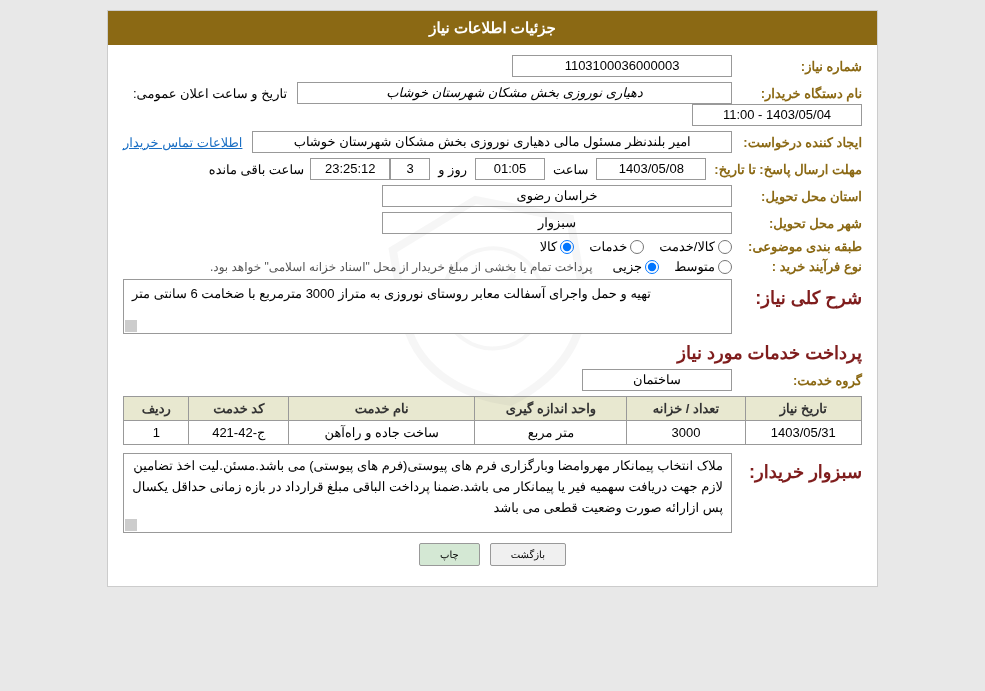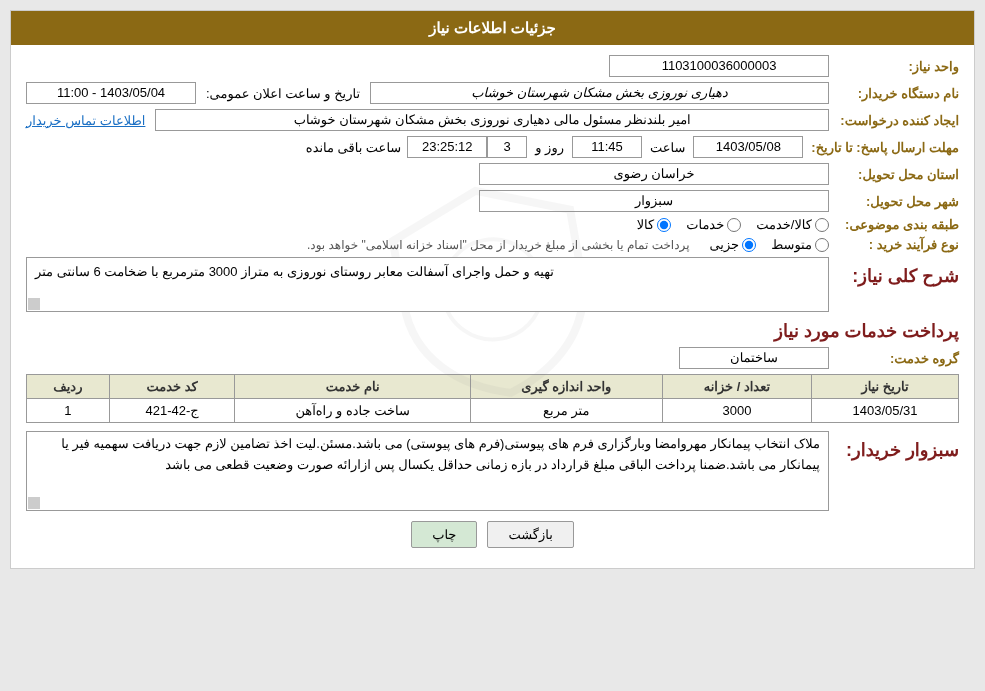--- a/index.html
+++ b/index.html
@@ -4,21 +4,21 @@
   <style>
     * { box-sizing: border-box; margin: 0; padding: 0; }
     body {
       font-family: Tahoma, Arial, sans-serif;
       font-size: 13px;
       background: #e8e8e8;
       direction: rtl;
       padding: 10px;
     }
     .page-container {
-      width: 965px;
+      width: 771px;
       margin: 0 auto;
       background: #fff;
       border: 1px solid #ccc;
     }
     .page-header {
       background: #8B6914;
       color: #fff;
       text-align: center;
       padding: 8px 10px;
       font-size: 15px;
@@ -143,21 +143,21 @@
       display: flex;
       justify-content: center;
       gap: 10px;
       margin-top: 10px;
       margin-bottom: 10px;
     }
     .btn {
       padding: 5px 20px;
       cursor: pointer;
       font-family: Tahoma, Arial, sans-serif;
-      font-size: 13px;
+      font-size: 10px;
       border: 1px solid #999;
       background: #f0f0f0;
       border-radius: 2px;
     }
     .btn-primary {
       background: #d4e8d4;
       border-color: #999;
     }
     .btn-back {
       background: #f0f0f0;
@@ -189,42 +189,42 @@
 
       <div class="shield-watermark">
         <svg width="200" height="220" viewBox="0 0 200 220" fill="none" xmlns="http://www.w3.org/2000/svg">
           <path d="M100 10 L190 45 L190 110 C190 165 150 200 100 215 C50 200 10 165 10 110 L10 45 Z" stroke="#888" stroke-width="8" fill="none"></path>
           <circle cx="100" cy="110" r="50" stroke="#888" stroke-width="4" fill="none"></circle>
           <path d="M80 105 L95 120 L125 90" stroke="#888" stroke-width="6" fill="none"></path>
         </svg>
       </div>
 
       <div class="form-row">
-        <span class="label">واحد نیاز:</span>
+        <span class="label">شماره نیاز:</span>
         <div class="value-box" style="min-width:220px;">1103100036000003</div>
       </div>
 
       <div class="form-row">
         <span class="label">نام دستگاه خریدار:</span>
         <div class="value-box" style="flex:1; min-width:300px;font-style:italic;">دهیاری نوروزی بخش مشکان شهرستان خوشاب</div>
         <span style="margin:0 10px;">تاریخ و ساعت اعلان عمومی:</span>
         <div class="value-box" style="min-width:170px;">1403/05/04 - 11:00</div>
       </div>
 
       <div class="form-row">
         <span class="label">ایجاد کننده درخواست:</span>
         <div class="value-box" style="flex:1;">امیر بلندنظر مسئول مالی دهیاری نوروزی بخش مشکان شهرستان خوشاب</div>
         <span class="link-text" style="margin-right:10px;">اطلاعات تماس خریدار</span>
       </div>
 
       <div class="form-row">
         <span class="label">مهلت ارسال پاسخ: تا تاریخ:</span>
         <div class="value-box" style="min-width:110px;">1403/05/08</div>
         <span style="margin:0 8px;">ساعت</span>
-        <div class="value-box" style="min-width:70px;">11:45</div>
+        <div class="value-box" style="min-width:70px;">01:05</div>
         <span style="margin:0 8px;">روز و</span>
         <div class="value-box" style="min-width:40px;">3</div>
         <div class="value-box" style="min-width:80px;">23:25:12</div>
         <span style="margin-right:6px;">ساعت باقی مانده</span>
       </div>
 
       <div class="form-row">
         <span class="label">استان محل تحویل:</span>
         <div class="value-box" style="min-width:350px;">خراسان رضوی</div>
       </div>

